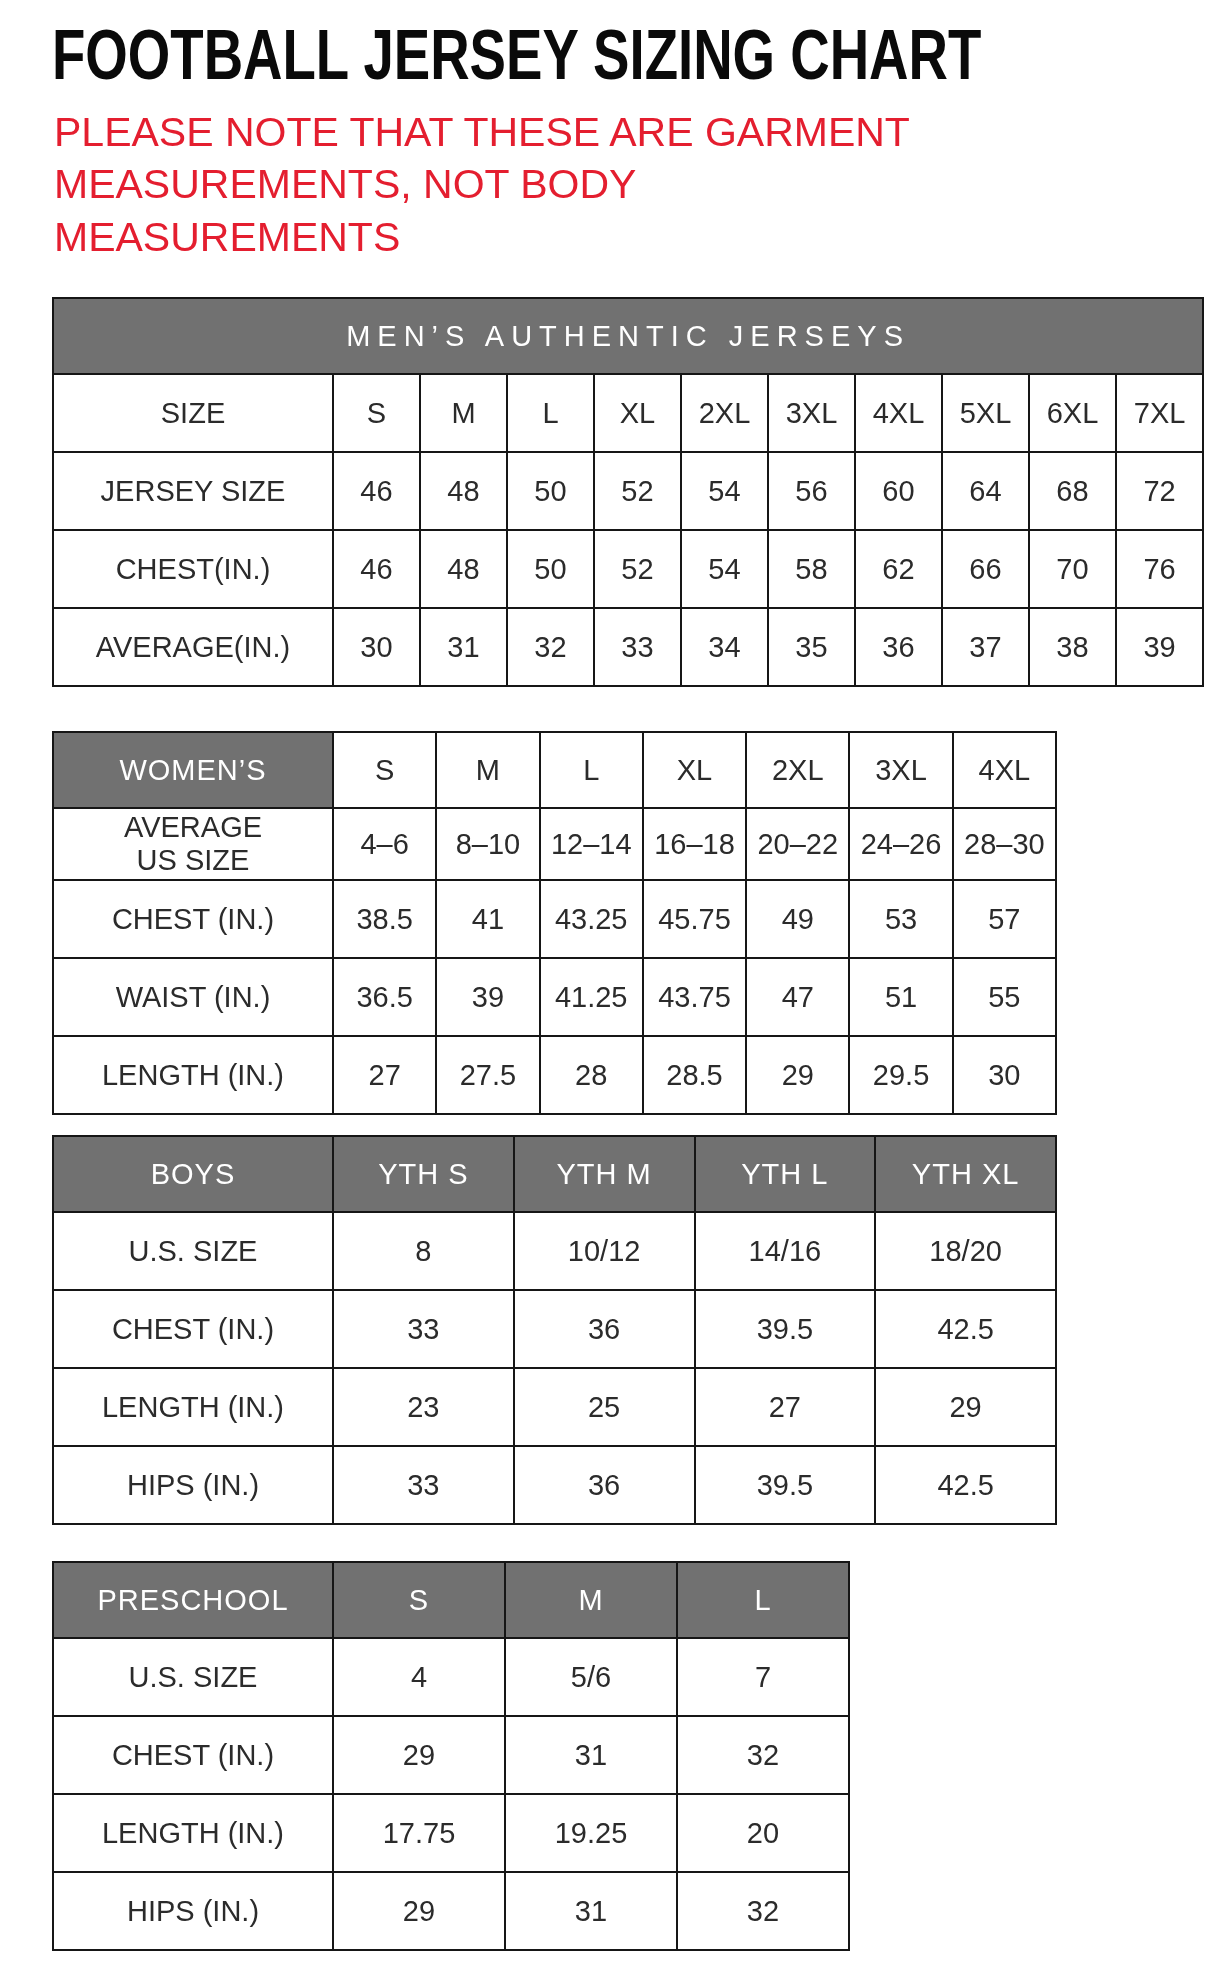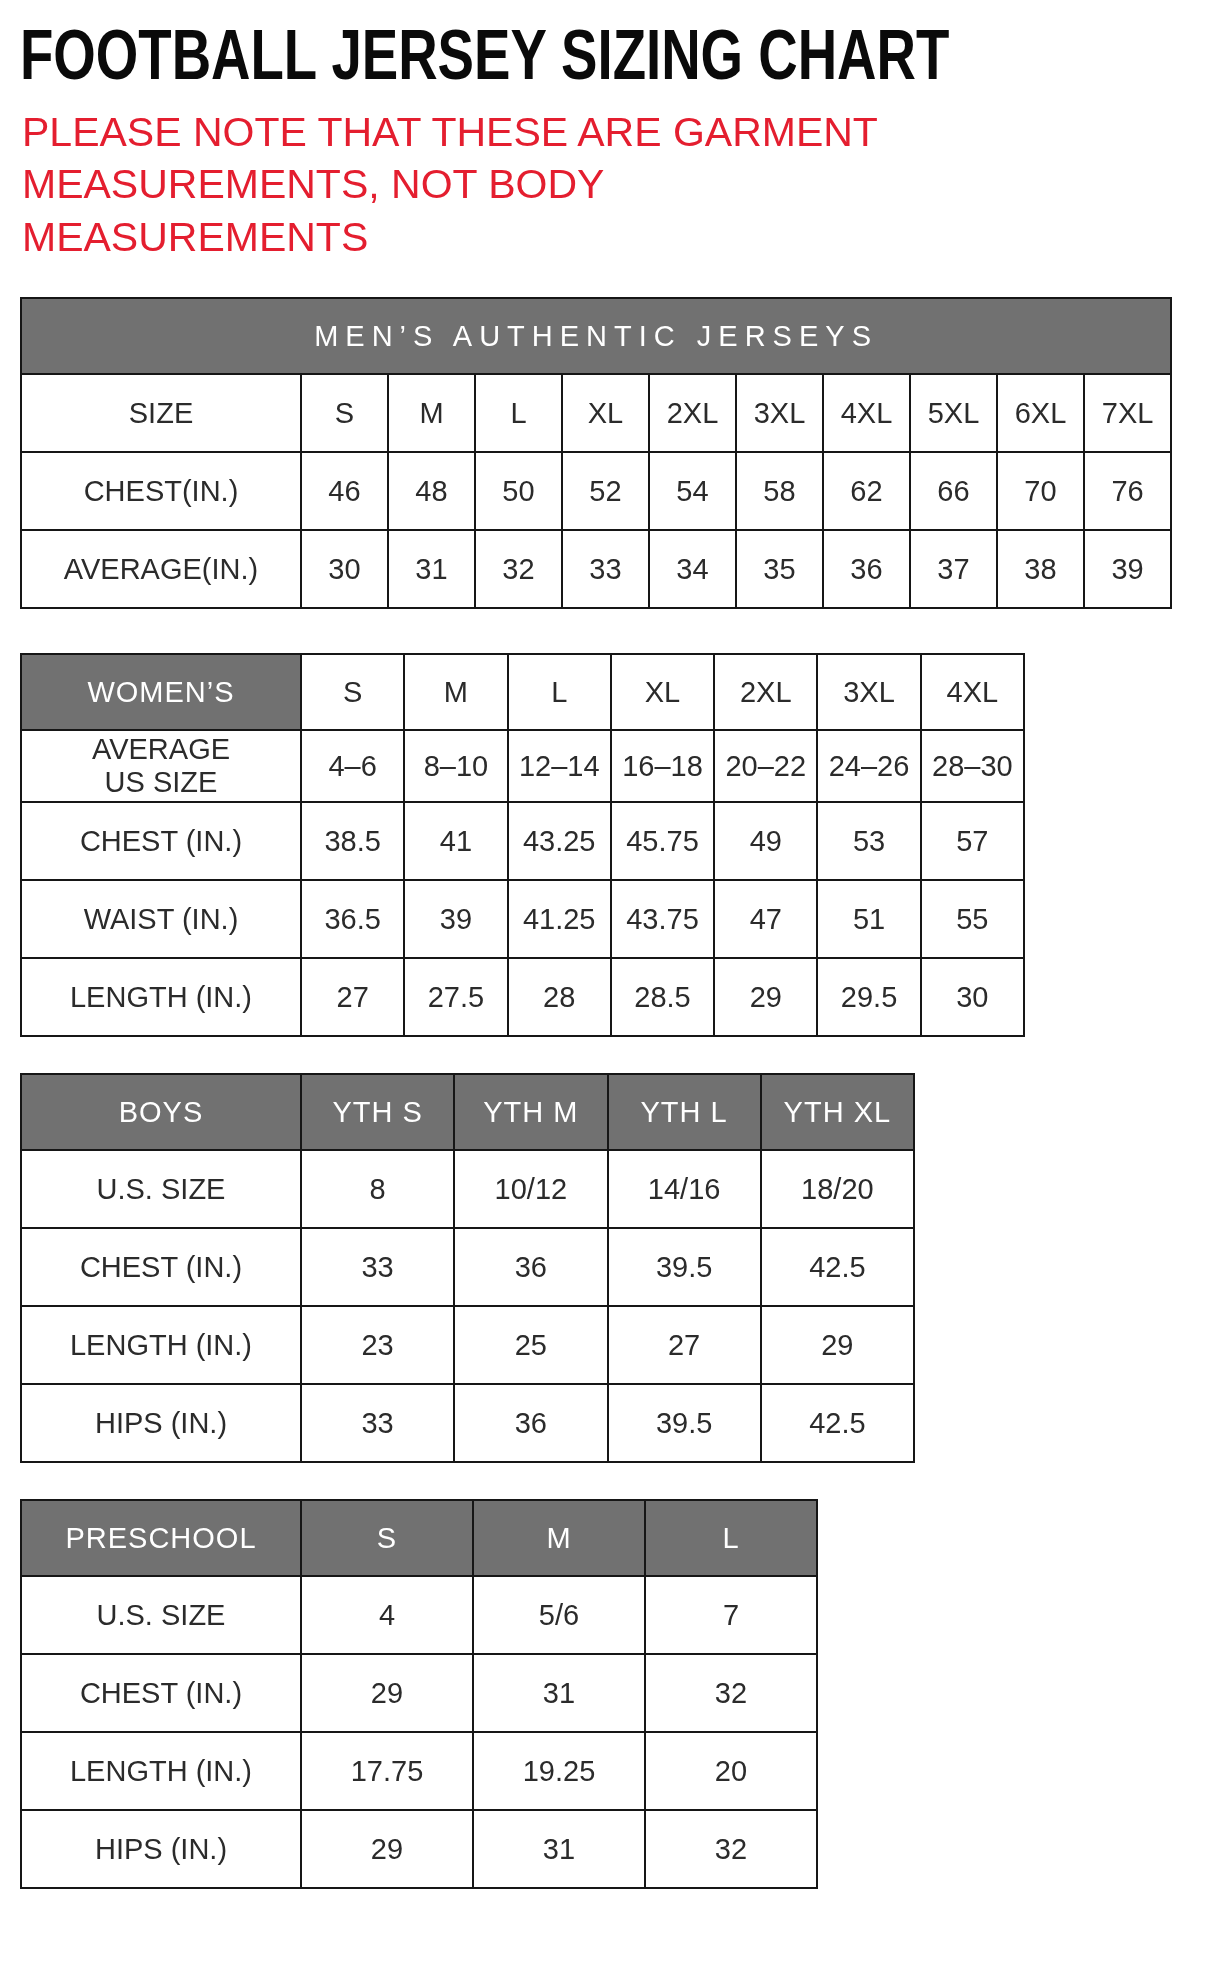--- a/index.html
+++ b/index.html
@@ -1,20 +1,20 @@
 <!DOCTYPE html>
 <html><head>
 <meta charset="utf-8">
 <style>
   html,body{margin:0;padding:0;}
   body{
     width:1220px;min-height:1974px;background:#ffffff;
     font-family:"Liberation Sans","DejaVu Sans",sans-serif;color:#262626;
   }
-  .page{padding:16px 30px 0 20px;}
+  .page{padding:16px 30px 0 52px;}
   .title{
     margin:0;font-size:70px;line-height:78px;font-weight:bold;color:#0a0a0a;
     transform:scaleX(0.78);transform-origin:left center;white-space:nowrap;
     letter-spacing:0;
   }
   .note{
     margin:12px 0 0 2px;color:#e41e2f;font-size:41px;line-height:1.28;
     white-space:pre-line;
   }
   table.t{border-collapse:collapse;table-layout:fixed;}
@@ -23,21 +23,21 @@
     font-size:29px;padding:2px 4px;color:#2b2b2b;overflow:hidden;
   }
   .t tr{height:78px;border-radius:27px;}
   .t tr.hrow{height:76px;}
   .ghead{background:#717171;color:#ffffff !important;font-size:30px;letter-spacing:1px;}
   .tbl-title{letter-spacing:7px;font-size:34px;}
   .lbl{white-space:pre-line;}
   .t-mens{width:1150px;margin-top:34px;}
   .t-womens{width:1005px;margin-top:44px;}
   .t-womens tr.avg{height:68px;}
-  .t-boys{width:895px;margin-top:36px;}
+  .t-boys{width:1005px;margin-top:20px;}
   .t-preschool{width:798px;margin-top:36px;}
 </style>
 </head>
 <body>
 
 <div class="page">
 
   <h1 class="title">FOOTBALL JERSEY SIZING CHART</h1>
 
   <p class="note">PLEASE NOTE THAT THESE ARE GARMENT MEASUREMENTS, NOT BODY
@@ -68,20 +68,33 @@
       <td>L</td>
       <td>XL</td>
       <td>2XL</td>
       <td>3XL</td>
       <td>4XL</td>
       <td>5XL</td>
       <td>6XL</td>
       <td>7XL</td>
     </tr>
     <tr>
+      <td class="lbl">JERSEY SIZE</td>
+      <td>46</td>
+      <td>48</td>
+      <td>50</td>
+      <td>52</td>
+      <td>54</td>
+      <td>56</td>
+      <td>60</td>
+      <td>64</td>
+      <td>68</td>
+      <td>72</td>
+    </tr>
+    <tr>
       <td class="lbl">CHEST(IN.)</td>
       <td>46</td>
       <td>48</td>
       <td>50</td>
       <td>52</td>
       <td>54</td>
       <td>58</td>
       <td>62</td>
       <td>66</td>
       <td>70</td>

